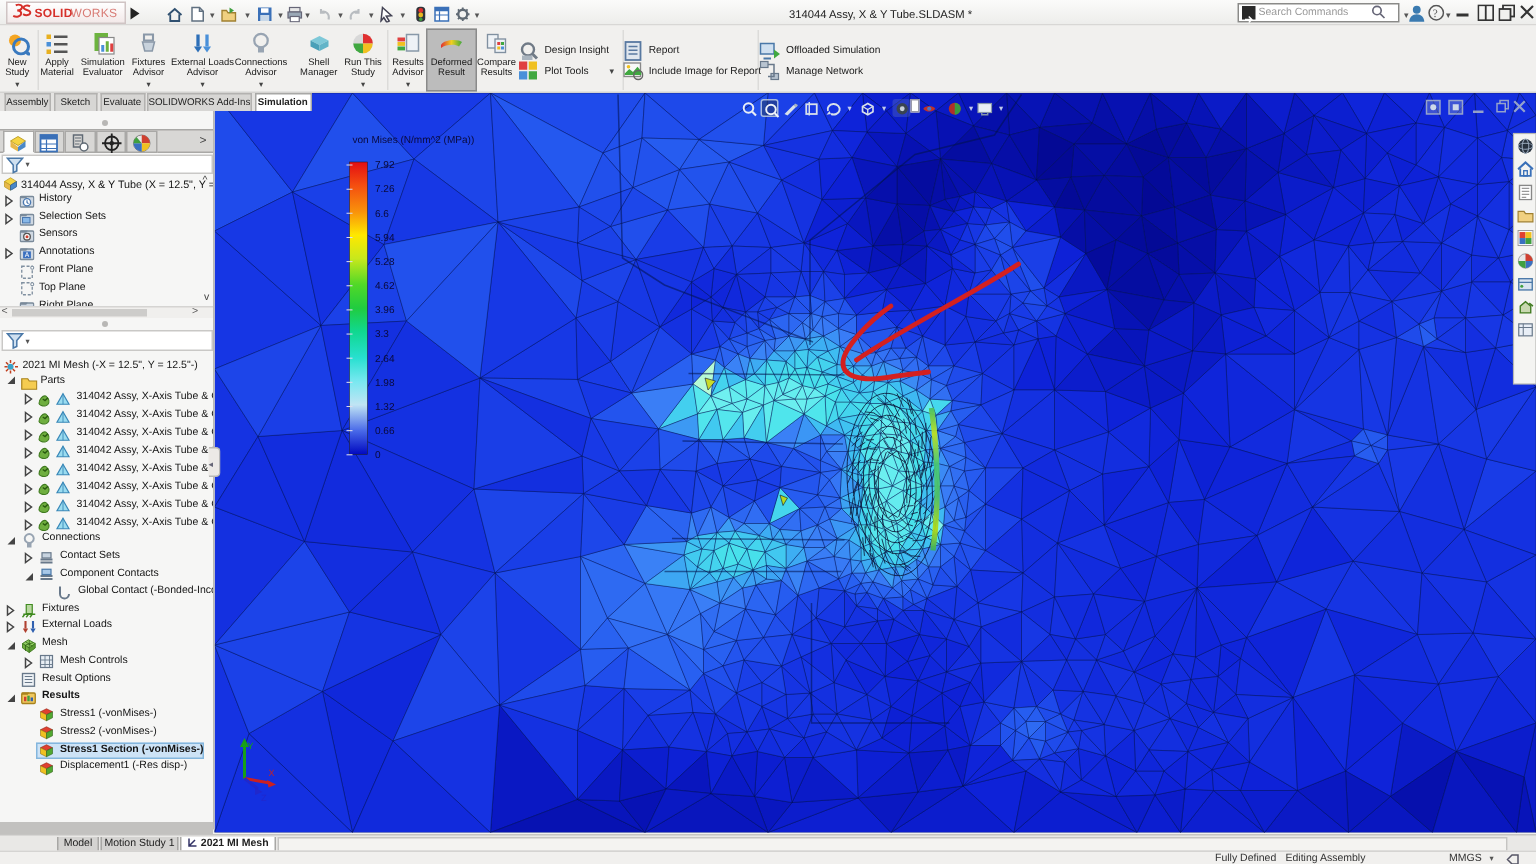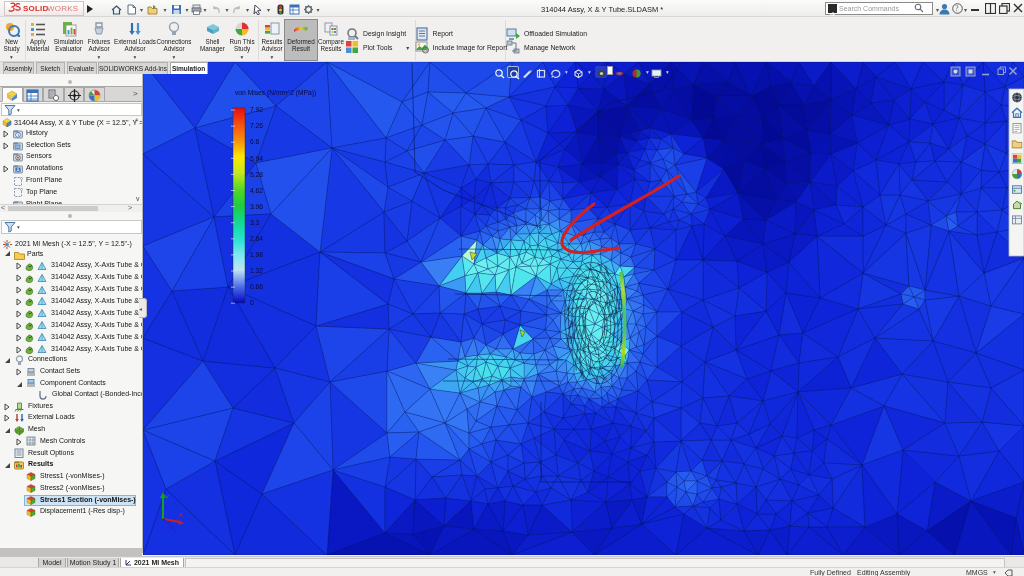--- a/index.html
+++ b/index.html
@@ -85,21 +85,21 @@
       <path d="M5.5 1v2M5.5 8v2M1 5.5h2M8 5.5h2M2.3 2.3l1.4 1.4M7.3 7.3l1.4 1.4M8.7 2.3L7.3 3.7M3.7 7.3L2.3 8.7" stroke="#606a74" stroke-width="1.2"></path>
     </svg>
     <div class="abs" style="left:140.0px;top:6px;font-size:6px;color:#555">▾</div>
     <div class="abs" style="left:163.5px;top:6px;font-size:6px;color:#555">▾</div>
     <div class="abs" style="left:185.5px;top:6px;font-size:6px;color:#555">▾</div>
     <div class="abs" style="left:203.5px;top:6px;font-size:6px;color:#555">▾</div>
     <div class="abs" style="left:225.5px;top:6px;font-size:6px;color:#555">▾</div>
     <div class="abs" style="left:246.0px;top:6px;font-size:6px;color:#555">▾</div>
     <div class="abs" style="left:267.0px;top:6px;font-size:6px;color:#555">▾</div>
     <div class="abs" style="left:316.5px;top:6px;font-size:6px;color:#555">▾</div>
- <div class="abs" style="left:541px;top:4.5px;font-size:7.5px;color:#222">314044 Assy, X &amp; Y Tube.SLDASM *</div>
+ <div class="abs" style="left:526px;top:4.5px;font-size:7.5px;color:#222">314044 Assy, X &amp; Y Tube.SLDASM *</div>
  <div class="abs" style="left:825px;top:2px;width:108px;height:12.5px;background:#fff;border:1px solid #8a8a88;display:flex;align-items:center">
    <div style="width:9px;height:9px;background:#2a2a2a;margin:0 2px;position:relative"><svg width="9" height="9">
           <path d="M2 5h4M4.5 3l2 2-2 2" stroke="#fff" stroke-width="1" fill="none"></path>
         </svg></div>
    <span style="font-size:7px;color:#999">Search Commands</span>
    <svg style="position:absolute;left:88px" width="10" height="10">
         <circle cx="4" cy="4" r="2.8" fill="none" stroke="#667" stroke-width="1.1"></circle>
         <line x1="6.2" y1="6.2" x2="9" y2="9" stroke="#667" stroke-width="1.1"></line>
       </svg>
  </div>

